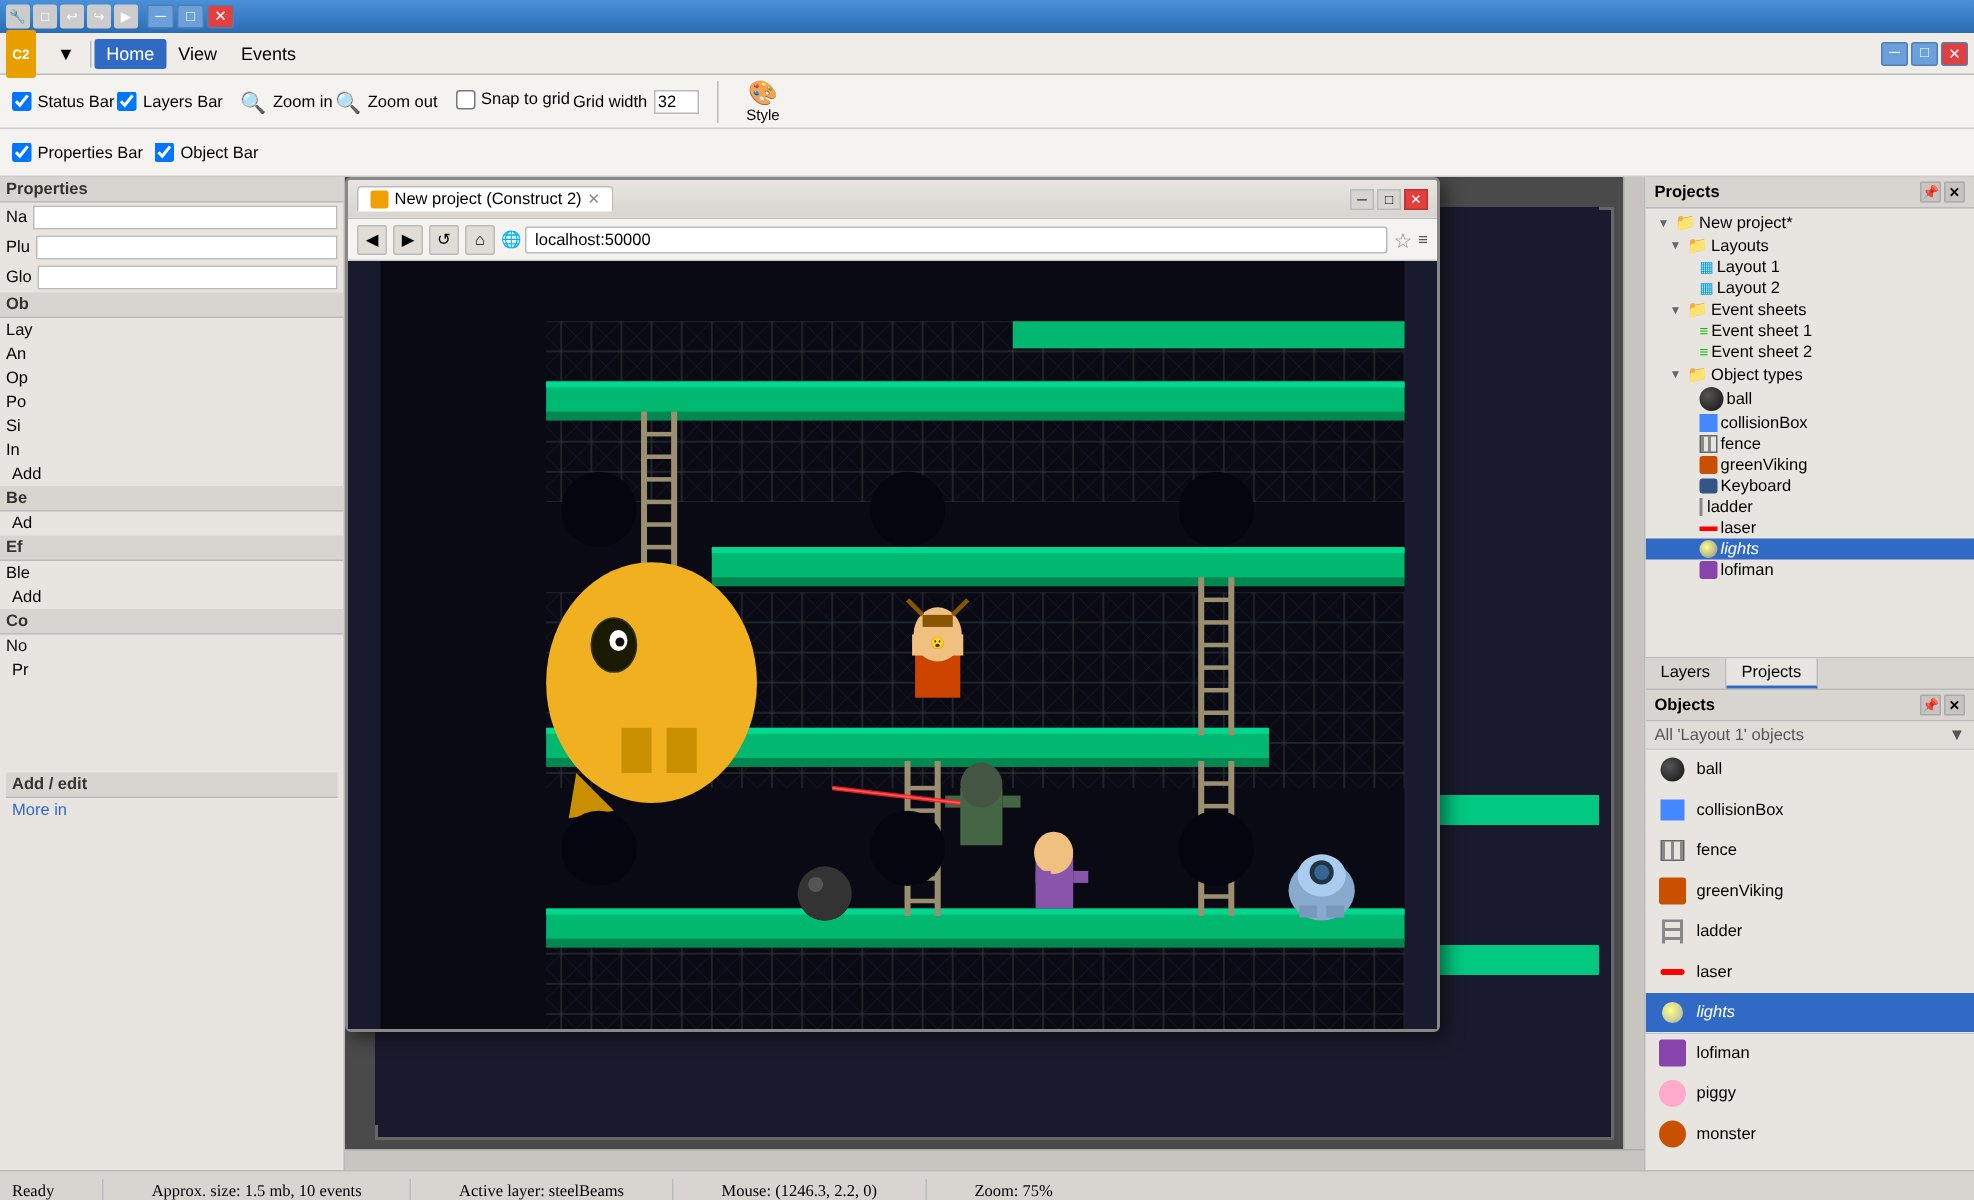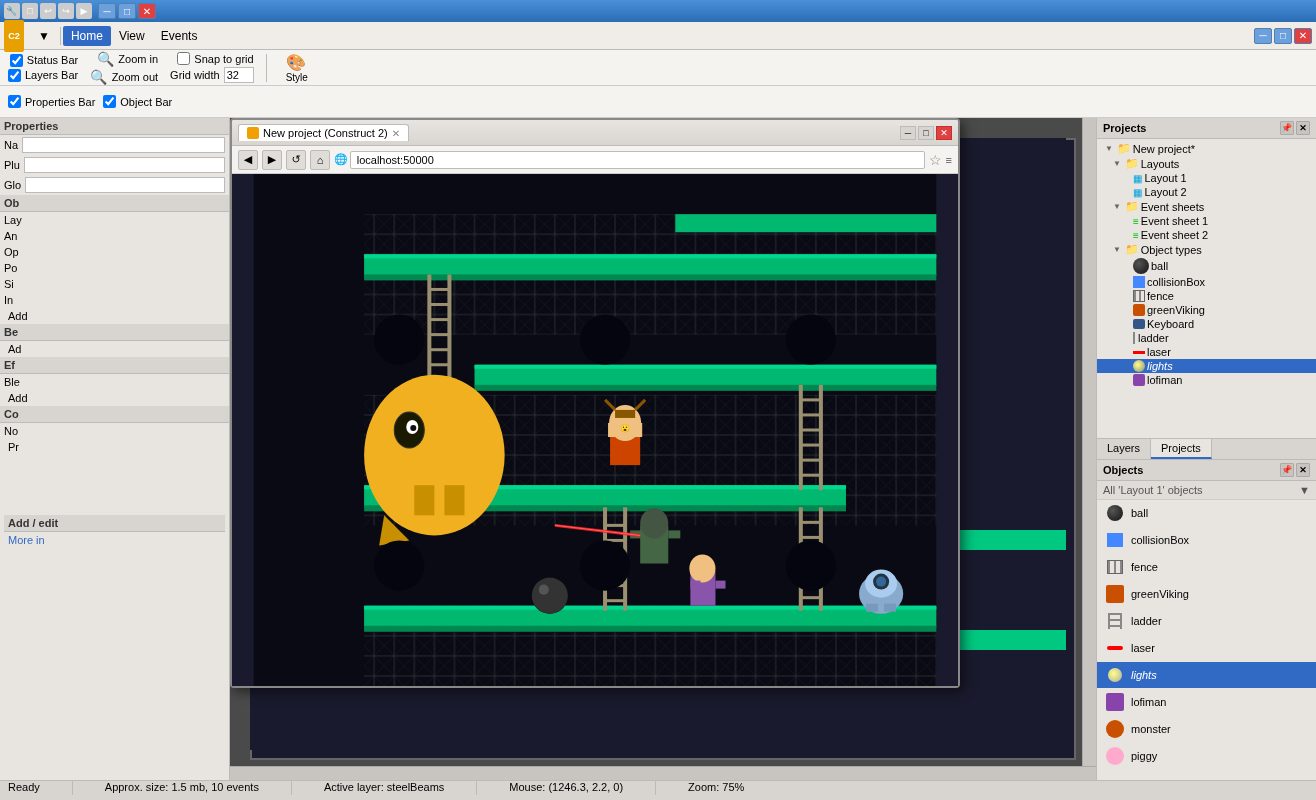--- a/index.html
+++ b/index.html
@@ -38,21 +38,21 @@
     
     .toolbar {
       height: 36px;
       background: #f5f3f0;
       display: flex;
       align-items: center;
       padding: 0 8px;
       gap: 12px;
       border-bottom: 1px solid #ccc;
     }
-    .toolbar-group { display: flex; align-items: flex-end; gap: 2px; flex-direction: column; }
+    .toolbar-group { display: flex; align-items: flex-start; gap: 2px; }
     .toolbar-btn { display: flex; flex-direction: column; align-items: center; padding: 2px 6px; cursor: pointer; border: 1px solid transparent; border-radius: 2px; font-size: 10px; }
     .toolbar-btn-icon { font-size: 16px; }
     .toolbar-divider { width: 1px; height: 28px; background: #bbb; }
     .checkbox-item { display: flex; align-items: center; gap: 4px; font-size: 11px; }
     .zoom-item { display: flex; align-items: center; gap: 4px; font-size: 11px; cursor: pointer; }
     .zoom-icon { font-size: 14px; }
     .grid-item { display: flex; align-items: center; gap: 4px; font-size: 11px; }
     .grid-input { width: 30px; border: 1px solid #bbb; padding: 1px 2px; font-size: 11px; background: white; }
 
     
@@ -249,24 +249,25 @@
       background: #e8e5e0;
       border-bottom: 2px solid #316ac5;
     }
 
     
     .status-bar {
       height: 20px;
       background: #d8d5d0;
       border-top: 1px solid #bbb;
       display: flex;
-      align-items: flex-start;
+      align-items: flex-end;
       padding: 0 8px;
       font-size: 11px;
       gap: 32px;
+      font-family: Liberation Serif, serif;
     }
     .status-sep { width: 1px; height: 14px; background: #bbb; }
 
     
     .layout-editor {
       position: absolute;
       top: 0; left: 0; right: 0; bottom: 0;
       background: #4a4a4a;
       overflow: hidden;
     }
@@ -789,29 +790,29 @@
         <span>lights</span>
       </div>
       <div class="obj-list-item">
         <div class="obj-icon">
           <div class="obj-icon-lofiman"></div>
         </div>
         <span>lofiman</span>
       </div>
       <div class="obj-list-item">
         <div class="obj-icon">
+          <div style="width:18px;height:18px;background:#ffaacc;border-radius:50%;"></div>
+        </div>
+        <span>piggy</span>
+      </div>
+      <div class="obj-list-item">
+        <div class="obj-icon">
           <div style="width:18px;height:18px;background:#c85000;border-radius:50%;"></div>
         </div>
         <span>monster</span>
-      </div>
-      <div class="obj-list-item">
-        <div class="obj-icon">
-          <div style="width:18px;height:18px;background:#ffaacc;border-radius:50%;"></div>
-        </div>
-        <span>piggy</span>
       </div>
     </div>
   </div>
 
 </div>
 
 <div class="status-bar">
   <span>Ready</span>
   <div class="status-sep"></div>
   <span>Approx. size: 1.5 mb, 10 events</span>

